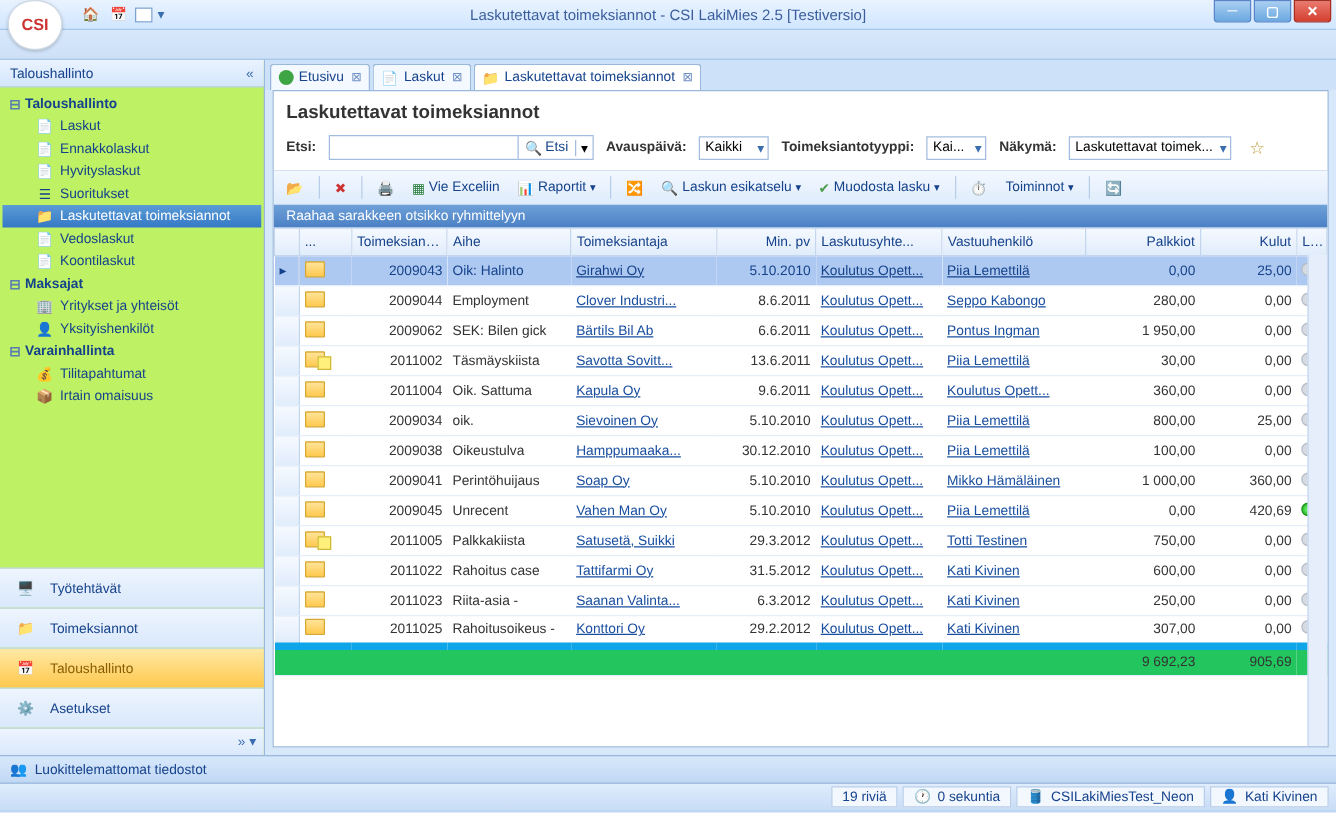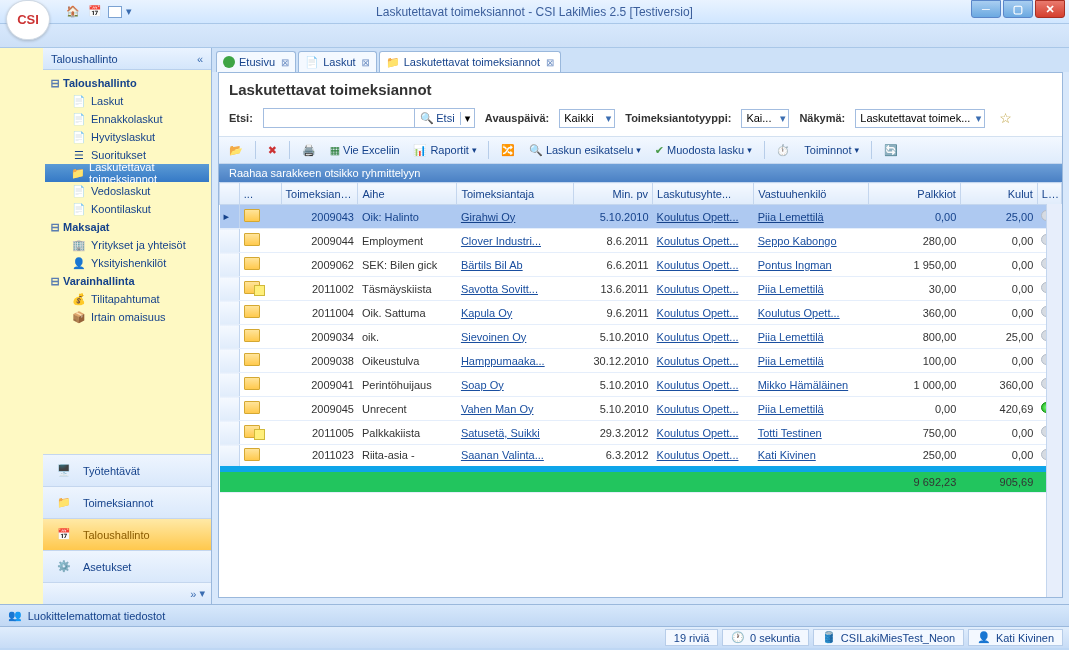--- a/index.html
+++ b/index.html
@@ -14,21 +14,21 @@
   .wincontrols { position:absolute; right:4px; top:0; display:flex; gap:2px;}
   .wincontrols div { width:30px; height:18px; border-radius:0 0 3px 3px; display:flex; align-items:center; justify-content:center; color:#fff; font-weight:bold;}
   .wc-min,.wc-max {background:linear-gradient(#a9cef1,#6ba9e1); border:1px solid #5a86c9;}
   .wc-close { background:linear-gradient(#e97a6e,#d43f2f); border:1px solid #a82e22; width:44px;}
 
   .ribbon-gap { height:24px; background:linear-gradient(#d7e8fc,#cde0f7); border-bottom:1px solid #a9c7e8;}
 
   .main { display:flex; height:556px;}
   
   
-  .sidebar { width:212px; background:#fef9c3; border-right:1px solid #9ab8dc; display:flex; flex-direction:column;padding-left:43px;}
+  .sidebar { width:212px; background:#bef264; border-right:1px solid #9ab8dc; display:flex; flex-direction:column;}
   .side-header { height:22px; background:linear-gradient(#eaf3ff,#d4e6fb); border-bottom:1px solid #b9d0ec; display:flex; align-items:center; padding:0 8px; color:#15428b;}
   .side-header .chev { margin-left:auto; color:#3b6db1;}
   .tree { padding:4px 2px; flex-shrink:0;}
   .tree-node { display:flex; align-items:center; height:18px; padding-left:4px; color:#15428b;}
   .tree-node.bold { font-weight:bold;}
   .tree-leaf { display:flex; align-items:center; height:18px; padding-left:26px; color:#15428b; cursor:pointer;}
   .tree-leaf .ic { width:16px; height:14px; margin-right:4px; display:inline-flex; align-items:center; justify-content:center;}
   .tree-leaf.selected { background:linear-gradient(#5b9bd5,#3579c6); color:#fff;}
   .expander { width:12px; text-align:center; color:#5a7db1; margin-right:2px;}
 
@@ -441,27 +441,53 @@
                 <td class="r">29.3.2012</td>
                 <td><a href="#">Koulutus Opett...</a></td>
                 <td><a href="#">Totti Testinen</a></td>
                 <td class="r">750,00</td>
                 <td class="r">0,00</td>
                 <td><span class="status-dot"></span></td>
               </tr>
               <tr>
                 <td class="rowhdr"></td>
                 <td><span class="folder-ic"></span></td>
+                <td class="r">2011022</td>
+                <td>Rahoitus case</td>
+                <td><a href="#">Tattifarmi Oy</a></td>
+                <td class="r">31.5.2012</td>
+                <td><a href="#">Koulutus Opett...</a></td>
+                <td><a href="#">Kati Kivinen</a></td>
+                <td class="r">600,00</td>
+                <td class="r">0,00</td>
+                <td><span class="status-dot"></span></td>
+              </tr>
+              <tr>
+                <td class="rowhdr"></td>
+                <td><span class="folder-ic"></span></td>
                 <td class="r">2011023</td>
                 <td>Riita-asia -</td>
                 <td><a href="#">Saanan Valinta...</a></td>
                 <td class="r">6.3.2012</td>
                 <td><a href="#">Koulutus Opett...</a></td>
                 <td><a href="#">Kati Kivinen</a></td>
                 <td class="r">250,00</td>
+                <td class="r">0,00</td>
+                <td><span class="status-dot"></span></td>
+              </tr>
+              <tr>
+                <td class="rowhdr"></td>
+                <td><span class="folder-ic"></span></td>
+                <td class="r">2011025</td>
+                <td>Rahoitusoikeus -</td>
+                <td><a href="#">Konttori Oy</a></td>
+                <td class="r">29.2.2012</td>
+                <td><a href="#">Koulutus Opett...</a></td>
+                <td><a href="#">Kati Kivinen</a></td>
+                <td class="r">307,00</td>
                 <td class="r">0,00</td>
                 <td><span class="status-dot"></span></td>
               </tr>
             </tbody>
           <tfoot>
               <tr class="sumrow">
             <td colspan="8"></td>
             <td class="r">9 692,23</td>
             <td class="r">905,69</td>
             <td></td>

